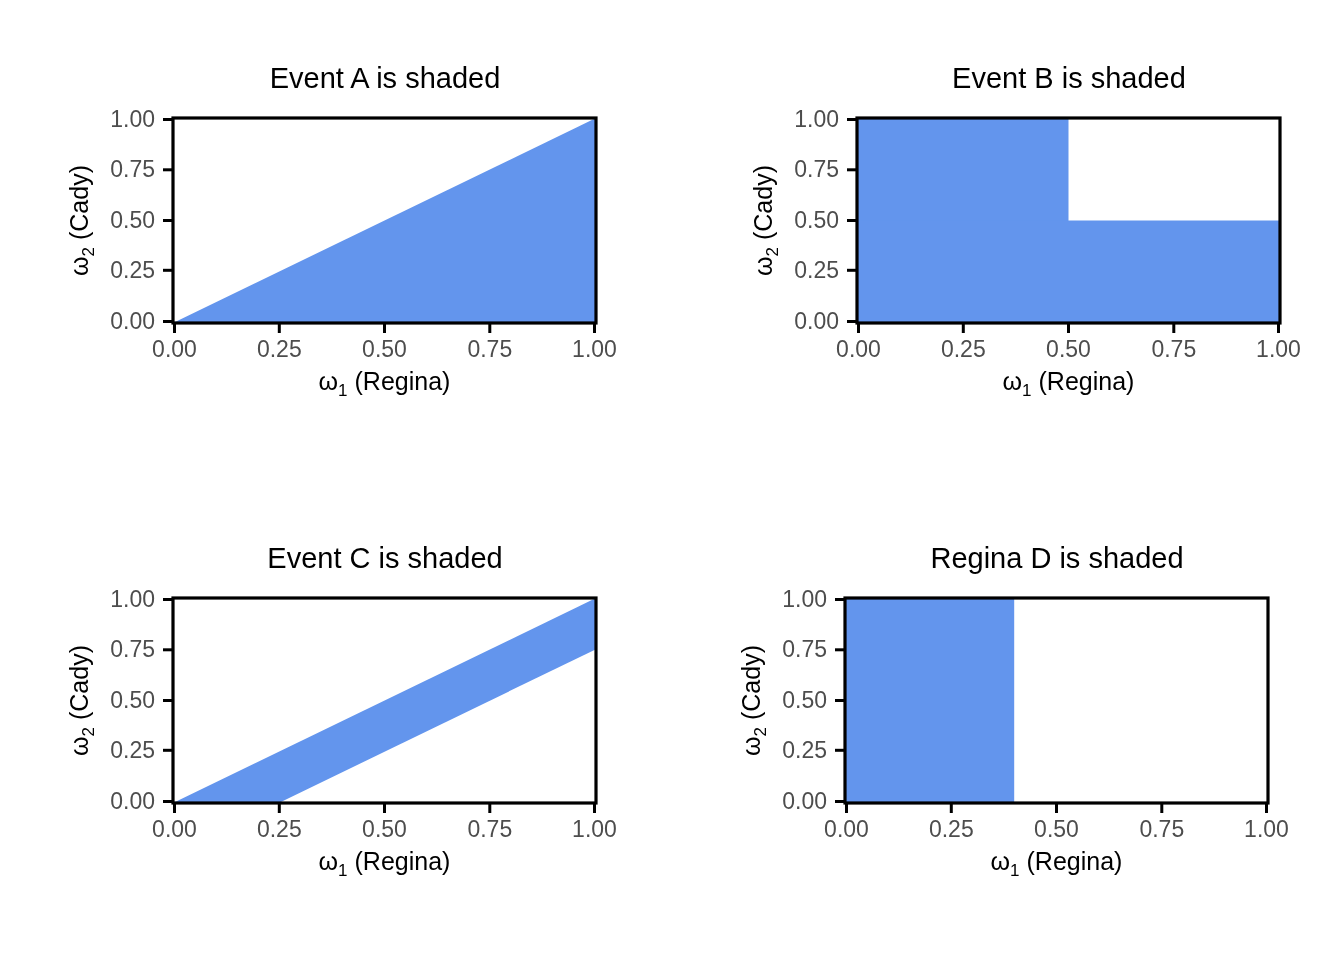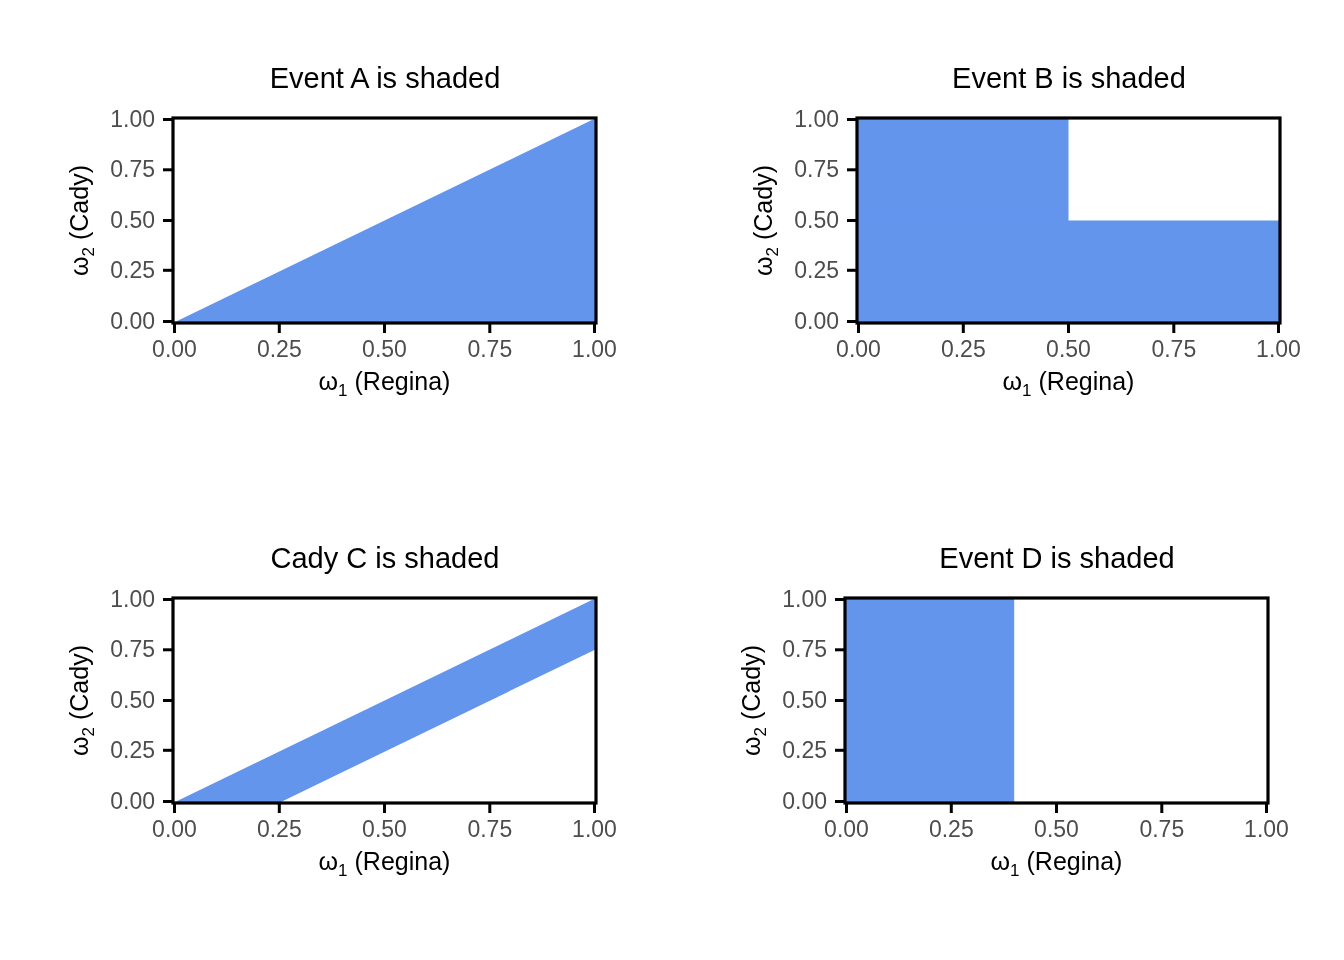--- a/index.html
+++ b/index.html
@@ -174,21 +174,21 @@
         <text class="axis-tick-label" x="155" y="228" text-anchor="end">0.50</text>
         <text class="axis-tick-label" x="155" y="177" text-anchor="end">0.75</text>
         <text class="axis-tick-label" x="155" y="127" text-anchor="end">1.00</text>
       </g>
       <text class="axis-title" x="384.5" y="390" text-anchor="middle"><tspan>ω</tspan><tspan class="sub" dy="6">1</tspan><tspan dy="-6"> (Regina)</tspan></text>
       <text class="axis-title" x="88" y="220.5" text-anchor="middle" transform="rotate(-90 88 220.5)"><tspan>ω</tspan><tspan class="sub" dy="6">2</tspan><tspan dy="-6"> (Cady)</tspan></text>
     </svg>
   </div>
 
   <div class="panel p-c">
-    <div class="panel-title"><span class="tw">Cady C is shaded</span></div>
+    <div class="panel-title"><span class="tw">Event C is shaded</span></div>
     <svg class="plot-svg" viewBox="0 0 672 480">
       <defs>
         <clipPath id="clipC">
             <rect x="173" y="118" width="423" height="205"></rect>
           </clipPath>
       </defs>
 
       <g clip-path="url(#clipC)">
         <polygon points="173,323 278.8,323 596,169.2 596,118" fill="#6395ed"></polygon>
       </g>
@@ -220,21 +220,21 @@
         <text class="axis-tick-label" x="155" y="228" text-anchor="end">0.50</text>
         <text class="axis-tick-label" x="155" y="177" text-anchor="end">0.75</text>
         <text class="axis-tick-label" x="155" y="127" text-anchor="end">1.00</text>
       </g>
       <text class="axis-title" x="384.5" y="390" text-anchor="middle"><tspan>ω</tspan><tspan class="sub" dy="6">1</tspan><tspan dy="-6"> (Regina)</tspan></text>
       <text class="axis-title" x="88" y="220.5" text-anchor="middle" transform="rotate(-90 88 220.5)"><tspan>ω</tspan><tspan class="sub" dy="6">2</tspan><tspan dy="-6"> (Cady)</tspan></text>
     </svg>
   </div>
 
   <div class="panel p-d">
-    <div class="panel-title"><span class="tw">Event D is shaded</span></div>
+    <div class="panel-title"><span class="tw">Regina D is shaded</span></div>
     <svg class="plot-svg" viewBox="0 0 672 480">
       <defs>
         <clipPath id="clipD">
             <rect x="173" y="118" width="423" height="205"></rect>
           </clipPath>
       </defs>
       <g clip-path="url(#clipD)">
         <rect x="173" y="118" width="169.2" height="205" fill="#6395ed"></rect>
       </g>
       <rect class="plot-border" x="173" y="118" width="423" height="205"></rect>

